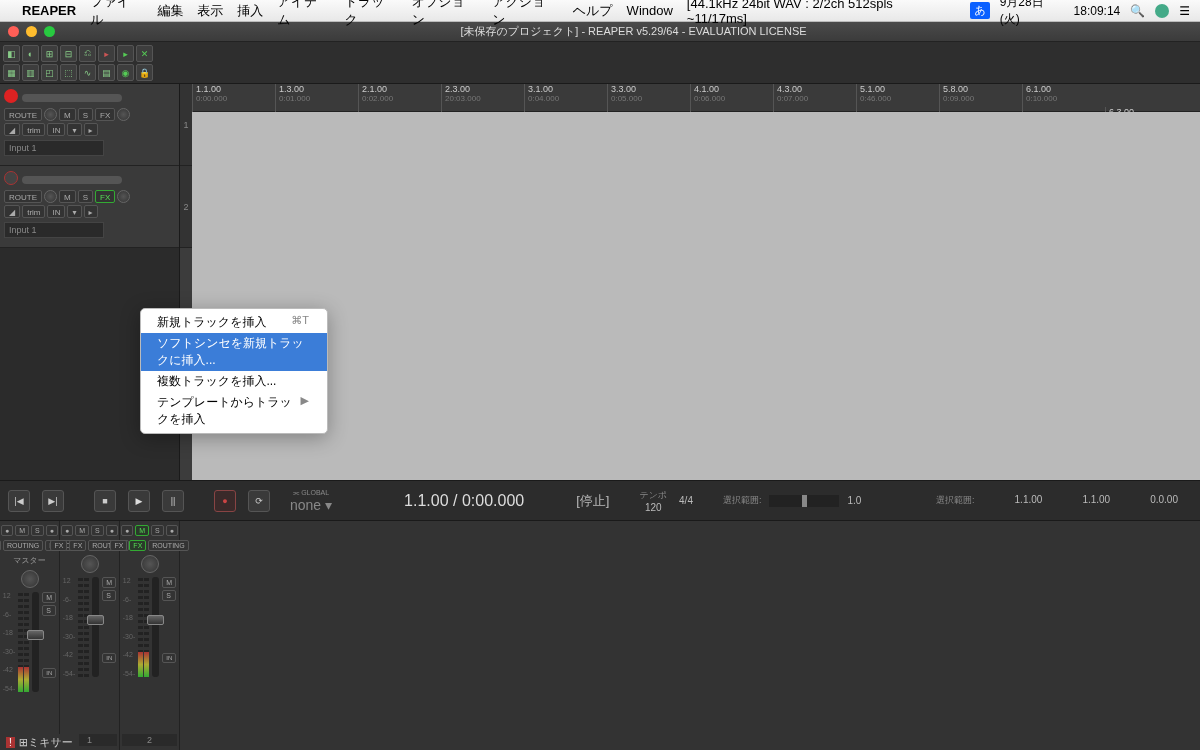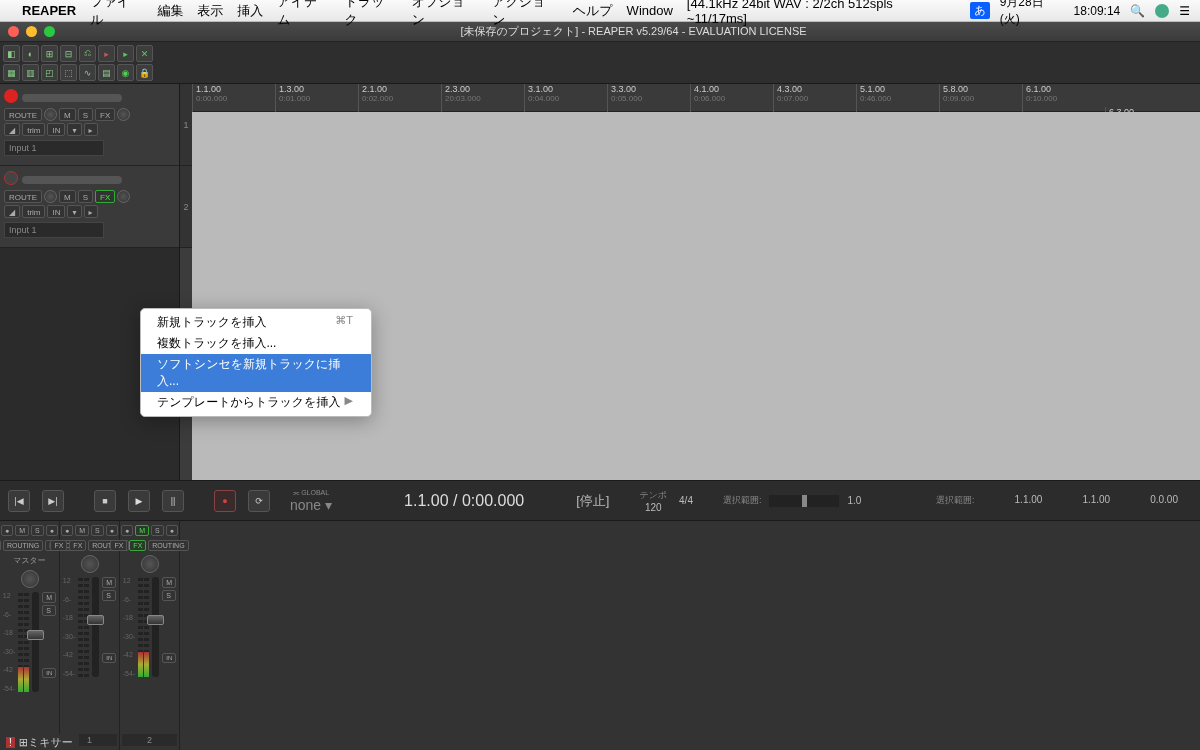--- a/index.html
+++ b/index.html
@@ -43,21 +43,21 @@
 .tracknum { width:12px; height:82px; background:#333; border-bottom:1px solid #222; display:flex; align-items:center; justify-content:center; font-size:9px; color:#888; }
 
 .arrange { flex:1; background:#404040; display:flex; flex-direction:column; }
 .ruler { height:28px; background:#3a3a3a; border-bottom:1px solid #222; display:flex; font-size:9px; color:#999; position:relative; }
 .rtick { border-left:1px solid #555; padding-left:3px; position:absolute; top:0; height:28px; }
 .rtick .bbt { color:#ccc; }
 .rtick .tc { color:#777; font-size:8px; }
 .tracks-bg { flex:1; background:#bababa; position:relative; }
 
 
-.ctx { position:absolute; left:140px; top:308px; width:232px; background:#fff; border:1px solid #bbb; border-radius:5px; box-shadow:0 4px 20px rgba(0,0,0,0.3); font-size:12px; color:#000; padding:3px 0; z-index:100; }
+.ctx { position:absolute; left:140px; top:308px; width:188px; background:#fff; border:1px solid #bbb; border-radius:5px; box-shadow:0 4px 20px rgba(0,0,0,0.3); font-size:12px; color:#000; padding:3px 0; z-index:100; }
 .ctx .mi { padding:2px 18px 2px 16px; display:flex; justify-content:space-between; }
 .ctx .mi.hi { background:#3b7dd8; color:#fff; }
 .ctx .sc { color:#888; font-size:11px; }
 .ctx .mi.hi .sc { color:#e0ecff; }
 
 
 .transport { height:40px; background:#2c2c2c; border-top:1px solid #1a1a1a; display:flex; align-items:center; padding:0 8px; gap:12px; font-size:11px; }
 .tbt { width:22px; height:22px; background:#3a3a3a; border:1px solid #555; border-radius:3px; display:flex; align-items:center; justify-content:center; color:#ccc; font-size:9px; }
 .tbt.play { color:#ddd; }
 .tbt.rec { background:#3a2a2a; border-color:#844; color:#c44; }
@@ -247,26 +247,26 @@
       </div>
     <div class="tracks-bg"></div>
   </div>
 </div>
 
 <div class="ctx" id="ctx">
     <div class="mi">
       <span>新規トラックを挿入</span>
       <span class="sc">⌘T</span>
     </div>
+    <div class="mi hi">
+      <span>ソフトシンセを新規トラックに挿入...</span>
+      <span class="sc"></span>
+    </div>
     <div class="mi">
       <span>複数トラックを挿入...</span>
-      <span class="sc"></span>
-    </div>
-    <div class="mi hi">
-      <span>ソフトシンセを新規トラックに挿入...</span>
       <span class="sc"></span>
     </div>
     <div class="mi">
       <span>テンプレートからトラックを挿入</span>
       <span class="sc">▶</span>
     </div>
   </div>
 
 <div class="transport">
   <div class="tbt">|◀</div>

